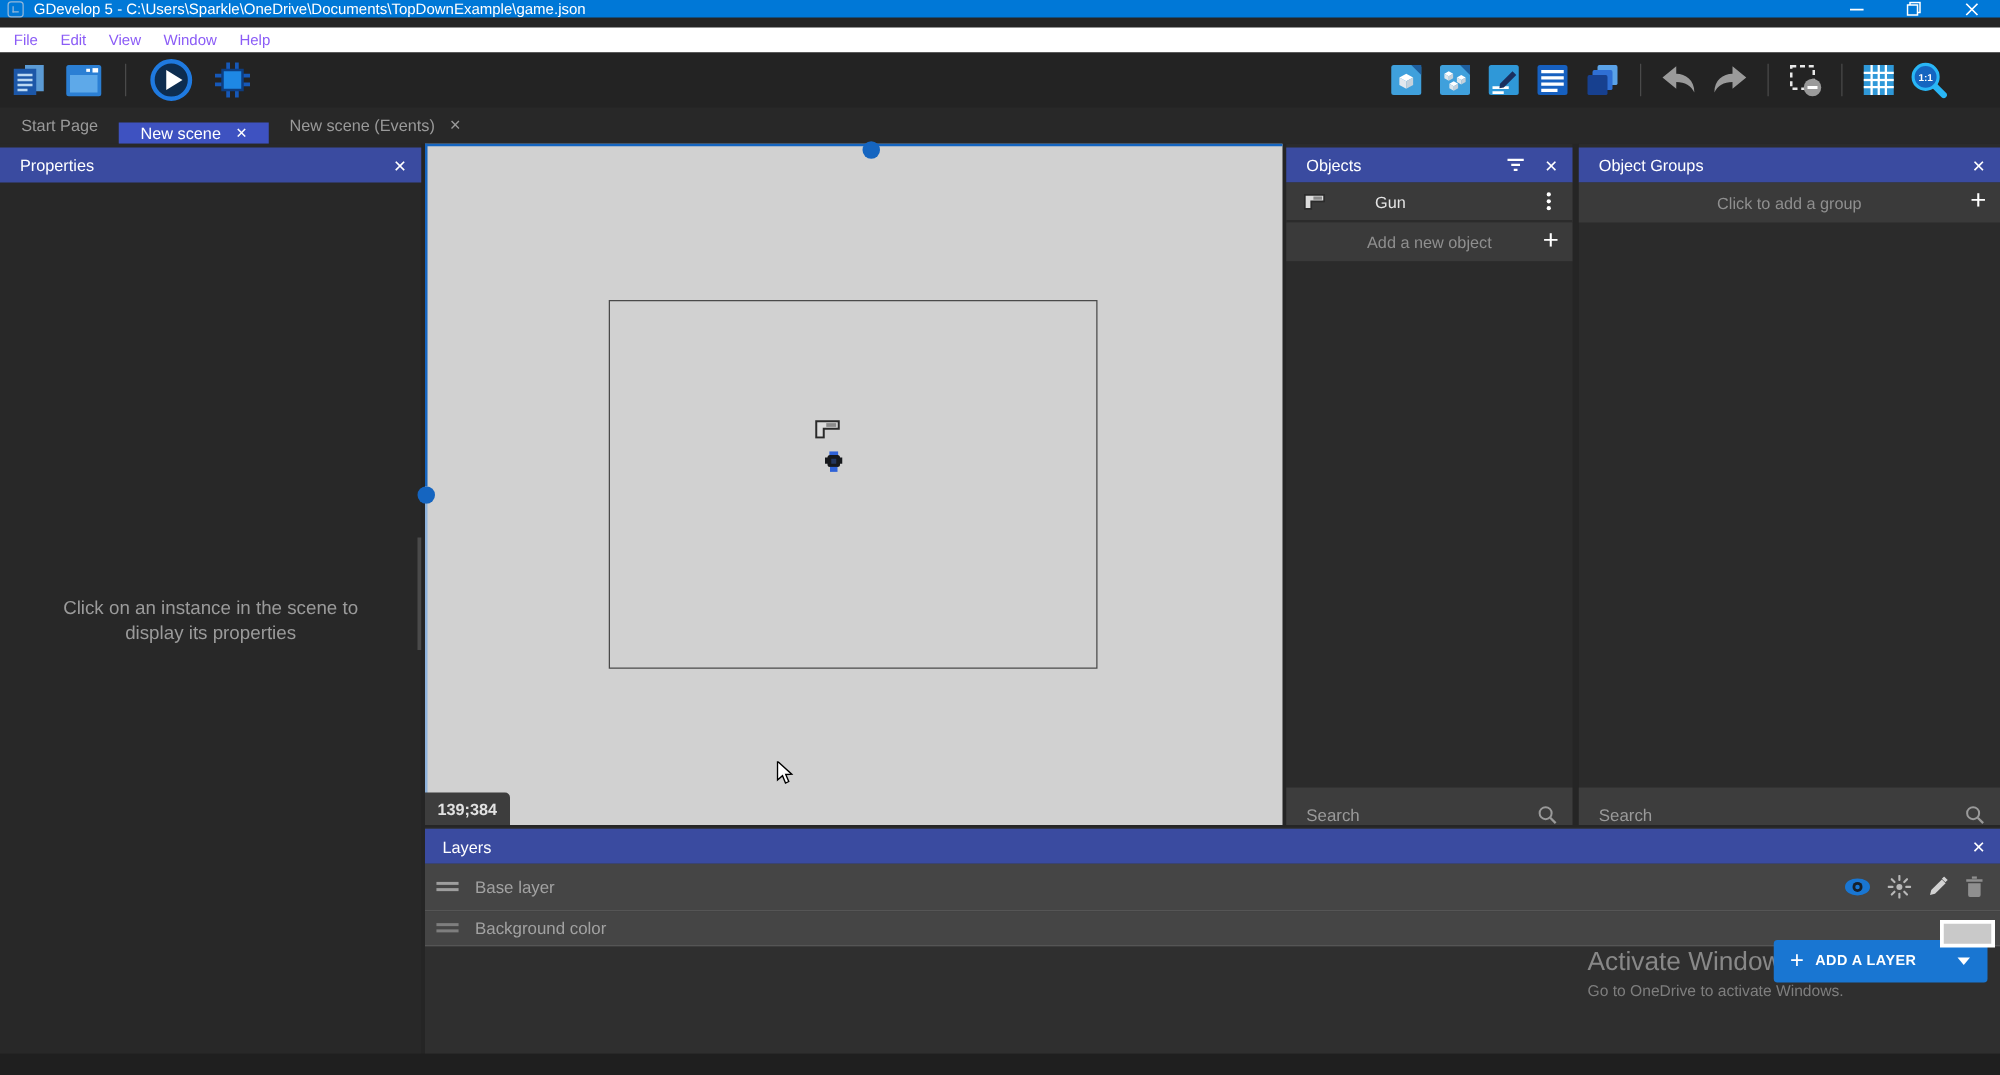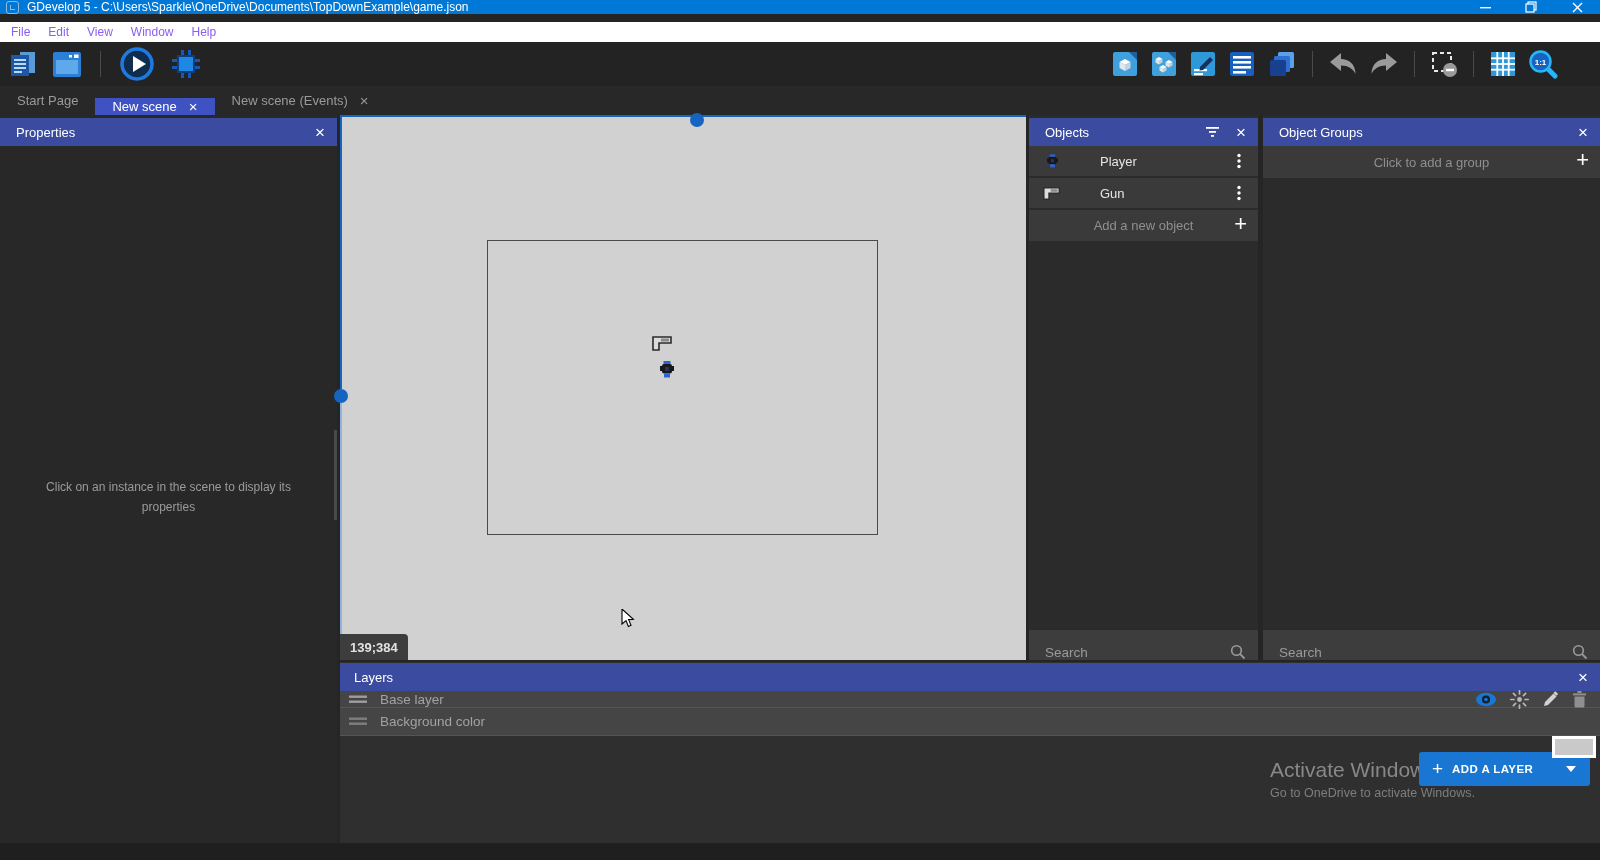--- a/index.html
+++ b/index.html
@@ -40,21 +40,21 @@
   
   .panel-header { height:28px; background:#3a4ba0; color:#fff; font-size:13px;
                   display:flex; align-items:center; padding:0 12px 0 16px; }
   .panel-header .spacer { flex:1; }
   .hx { color:#fff; font-size:17px; line-height:1; font-weight:300; }
 
   
   .properties-panel { position:absolute; top:115px; left:0; width:337px; height:728px; background:#282828; }
   .properties-panel .panel-header { margin-top:3px; }
   .props-empty { position:absolute; top:362px; left:0; width:100%; padding:0 34px;
-                 text-align:center; color:#9b9b9b; font-size:12px; line-height:20px; }
+                 text-align:center; color:#9b9b9b; font-size:15px; line-height:20px; }
   .props-scrollbar { position:absolute; right:0; top:315px; width:3px; height:90px; background:#4a4a4a; }
 
   
   .canvas { position:absolute; top:115px; left:340px; width:686px; height:545px; background:#d1d1d1; }
   .hscroll-line { position:absolute; top:0; left:0; right:0; height:2px; background:#1565c0; }
   .hscroll-dot { position:absolute; top:-2px; left:350px; width:14px; height:14px;
                  border-radius:50%; background:#1565c0; }
   .vscroll-line-a { position:absolute; top:0; left:0; width:2px; height:274px; background:#1565c0; }
   .vscroll-line-b { position:absolute; top:288px; left:0; width:2px; bottom:0; background:#8fb3dc; }
   .vscroll-dot { position:absolute; top:274px; left:-6px; width:14px; height:14px;
@@ -86,21 +86,21 @@
   .search-row { flex:0 0 28px; background:#3d3d3d; display:flex; align-items:center;
                 padding:14px 12px 0 16px; }
   .search-row input { flex:1; background:transparent; border:none; outline:none;
                       color:#ddd; font-size:13.5px; font-family:"Liberation Sans", sans-serif; }
   .search-row input::placeholder { color:#9a9a9a; }
 
   
   .layers-panel { position:absolute; top:662px; left:340px; width:1260px; height:181px;
                   background:#2f2f2f; }
   .layers-panel .panel-header { padding-left:14px; margin-top:1px; }
-  .layer-row { height:17px; background:#454545; display:flex; align-items:center;
+  .layer-row { height:38px; background:#454545; display:flex; align-items:center;
                border-bottom:1px solid #555; }
   .layer-handle { margin-left:9px; display:flex; }
   .layer-label { color:#a2a2a2; font-size:13.5px; margin-left:13px; }
   .layer-icons { margin-left:auto; display:flex; align-items:center; gap:13px; padding-right:13px; }
   .color-swatch { position:absolute; top:74px; right:4px; width:44px; height:22px;
                   background:#fff; padding:3px; z-index:3; }
   .color-swatch-inner { width:100%; height:100%; background:#c9c9c9; }
   .add-layer-btn { position:absolute; top:90px; right:10px; width:171px; height:34px;
                    background:#1976d2; border-radius:3px; display:flex; align-items:center;
                    color:#fff; z-index:2; }
@@ -350,40 +350,20 @@
       <span style="margin-right:16px;display:flex;">
         <svg width="15" height="12" viewBox="0 0 15 12">
           <rect x="1" y="1" width="13" height="1.8" fill="#fff"></rect>
           <rect x="4" y="5" width="7" height="1.8" fill="#fff"></rect>
           <rect x="6" y="9" width="3" height="1.8" fill="#fff"></rect>
         </svg>
       </span>
       <span class="hx">×</span>
     </div>
 
-    <div class="obj-row">
-      <span class="obj-icon-box">
-        <svg width="11" height="15" viewBox="0 0 14 18">
-          <rect x="3.5" y="0" width="7" height="3.5" fill="#2f62d8"></rect>
-          <rect x="0" y="5" width="3" height="5" fill="#16181c"></rect>
-          <rect x="11" y="5" width="3" height="5" fill="#16181c"></rect>
-          <rect x="2" y="3" width="10" height="9.5" rx="2" fill="#16181c"></rect>
-          <rect x="5" y="6" width="4" height="4" fill="#24365e"></rect>
-          <rect x="4" y="12.5" width="6" height="4" fill="#2f62d8"></rect>
-        </svg>
-      </span>
-      <span class="obj-label">Player</span>
-      <span class="kebab">
-        <svg width="4" height="16" viewBox="0 0 4 16">
-          <circle cx="2" cy="2.5" r="1.7" fill="#fff"></circle>
-            <circle cx="2" cy="8" r="1.7" fill="#fff"></circle>
-            <circle cx="2" cy="13.5" r="1.7" fill="#fff"></circle>
-        </svg>
-      </span>
-    </div>
 
     <div class="obj-row">
       <span class="obj-icon-box">
         <svg width="18" height="13" viewBox="0 0 21 15">
           <path d="M1,1 h18 v6 h-12 v7 h-6 z" fill="#dcdcdc" stroke="#2b2b2b" stroke-width="1.6"></path>
           <rect x="9" y="2.5" width="8" height="3" fill="#8a8a8a"></rect>
         </svg>
       </span>
       <span class="obj-label">Gun</span>
       <span class="kebab">

